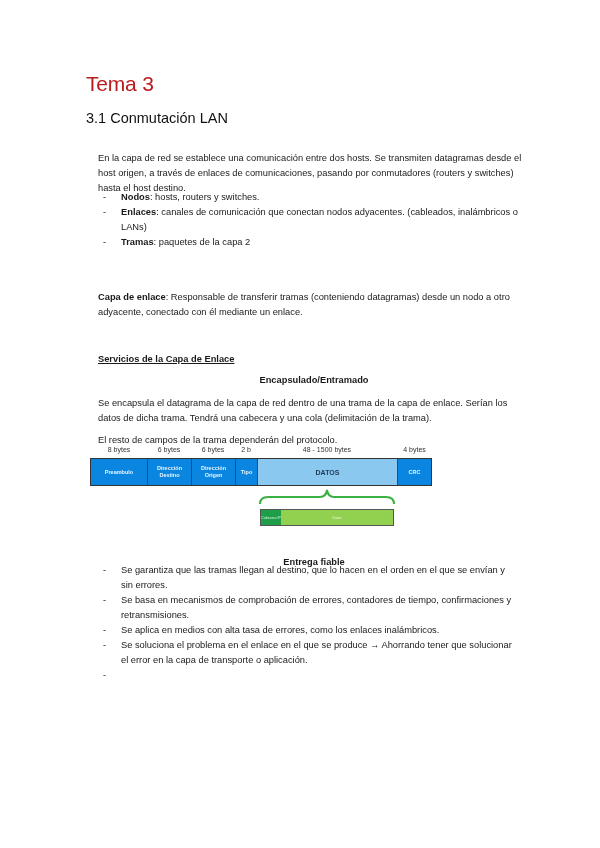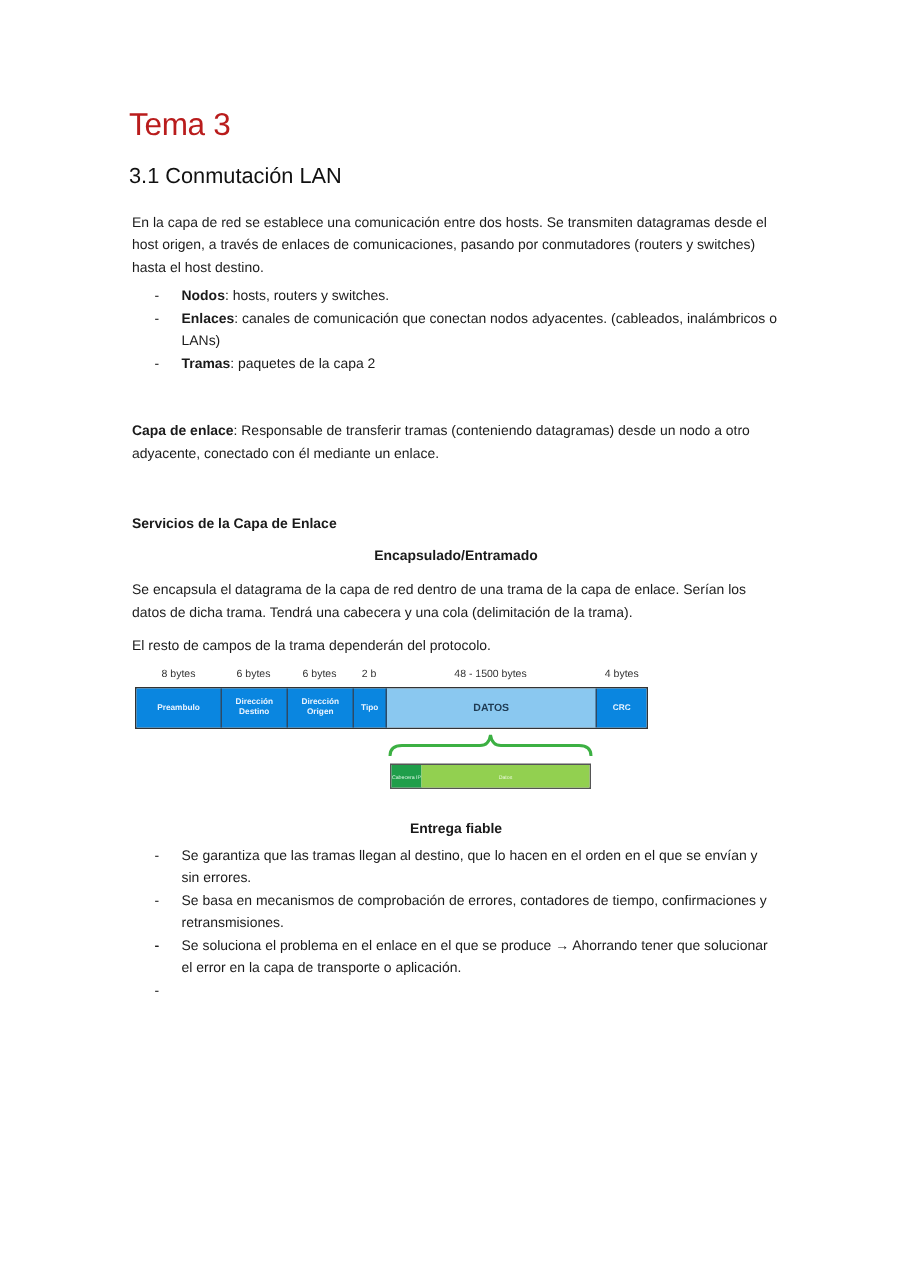--- a/index.html
+++ b/index.html
@@ -1,26 +1,26 @@
 <!DOCTYPE html>
 <html><head>
   <meta charset="utf-8">
   <style>
     html, body { margin: 0; padding: 0; background: #ffffff; }
     body { width: 600px; height: 848px; position: relative; overflow: hidden;
       font-family: "Liberation Sans", "DejaVu Sans", sans-serif; color: #1a1a1a; }
     .page { position: absolute; left: 86px; top: 0; width: 430px; }
     .title { position: absolute; top: 72px; left: 0; font-size: 21px; font-weight: normal; color: #b91c1c; margin: 0; letter-spacing: -0.2px; }
     .h2 { position: absolute; top: 110px; left: 0; font-size: 14.5px; font-weight: normal; color: #111; margin: 0; }
-    .p { position: absolute; left: 0; width: 432px; font-size: 9.3px; line-height: 15px; margin: 2px; }
+    .p { position: absolute; left: 0; width: 432px; font-size: 9.3px; line-height: 15px; margin: 12px; }
     .b { font-weight: bold; text-align: center; }
     .ul { position: absolute; left: 0; width: 432px; margin: 0; padding: 0; list-style: none; font-size: 9.3px; line-height: 15px; }
     .ul li { position: relative; padding-left: 35px; }
     .ul li .dash { position: absolute; left: 17px; top: 0; }
-    .u { font-weight: bold; }
+    .u { text-decoration: underline; font-weight: bold; }
 
     
     .frame { position: absolute; left: 90px; top: 446px; width: 344px; height: 84px; }
     .lbl { position: absolute; top: 0; font-size: 7px; color: #333; text-align: center; white-space: nowrap; }
     .row { position: absolute; top: 12px; left: 0; height: 28px; width: 342px; display: flex; border: 1px solid #333; box-sizing: border-box; }
     .seg { box-sizing: border-box; border-right: 1px solid #2d4a66; display: flex; align-items: center; justify-content: center;
       color: #eaf4ff; font-size: 5.5px; font-weight: bold; text-align: center; line-height: 7px; background: #0a86e0; }
     .seg:last-child { border-right: none; }
     .seg.datos { background: #8ac8f0; color: #1e3a52; font-size: 7px; }
     .brace { position: absolute; left: 168px; top: 42px; width: 138px; height: 20px; }
@@ -47,21 +47,21 @@
 
   <p class="p u" style="top:340px">Servicios de la Capa de Enlace</p>
   <p class="p b" style="top:361px">Encapsulado/Entramado</p>
   <p class="p" style="top:384px">Se encapsula el datagrama de la capa de red dentro de una trama de la capa de enlace. Serían los datos de dicha trama. Tendrá una cabecera y una cola (delimitación de la trama).</p>
   <p class="p" style="top:421px">El resto de campos de la trama dependerán del protocolo.</p>
 
   <p class="p b" style="top:543px">Entrega fiable</p>
   <ul class="ul" style="top:563px">
     <li><span class="dash">-</span><span>Se garantiza que las tramas llegan al destino, que lo hacen en el orden en el que se envían y sin errores.</span></li>
     <li><span class="dash">-</span><span>Se basa en mecanismos de comprobación de errores, contadores de tiempo, confirmaciones y retransmisiones.</span></li>
-    <li><span class="dash">-</span></li>
+    <li><span class="dash">-</span><span>Se aplica en medios con alta tasa de errores, como los enlaces inalámbricos.</span></li>
     <li><span class="dash">-</span><span>Se soluciona el problema en el enlace en el que se produce → Ahorrando tener que solucionar el error en la capa de transporte o aplicación.</span></li>
     <li><span class="dash">-</span></li>
   </ul>
 </div>
 
 <div class="frame">
   <span class="lbl" style="left:4px;width:50px">8 bytes</span>
   <span class="lbl" style="left:57px;width:44px">6 bytes</span>
   <span class="lbl" style="left:101px;width:44px">6 bytes</span>
   <span class="lbl" style="left:145px;width:22px">2 b</span>

